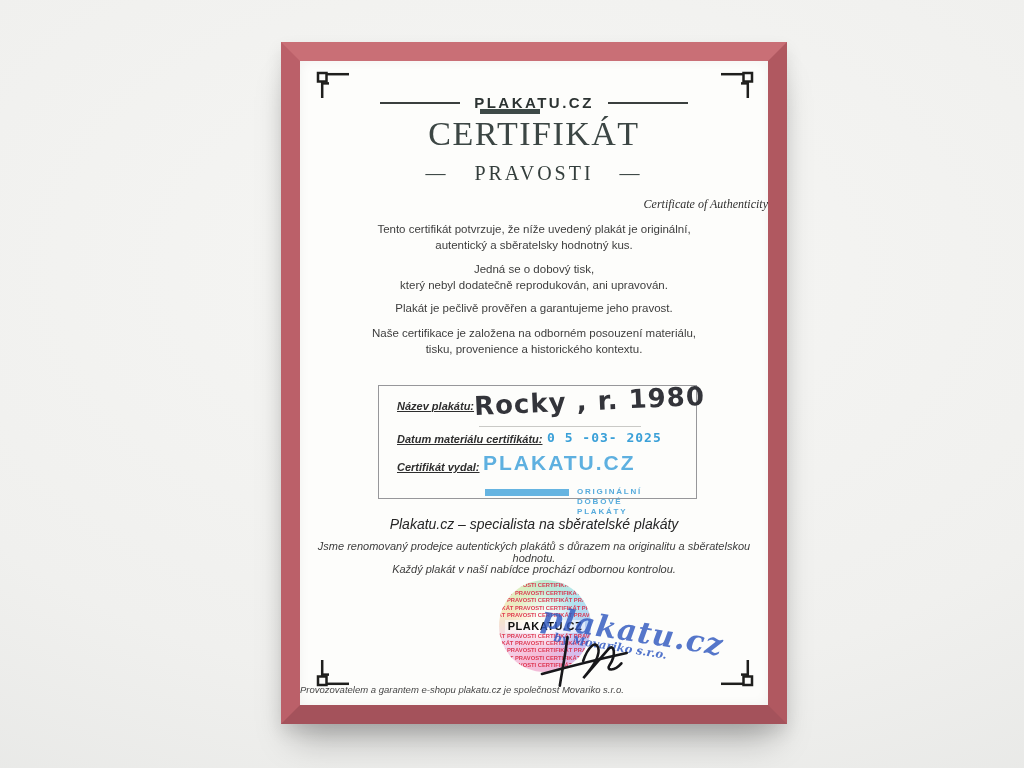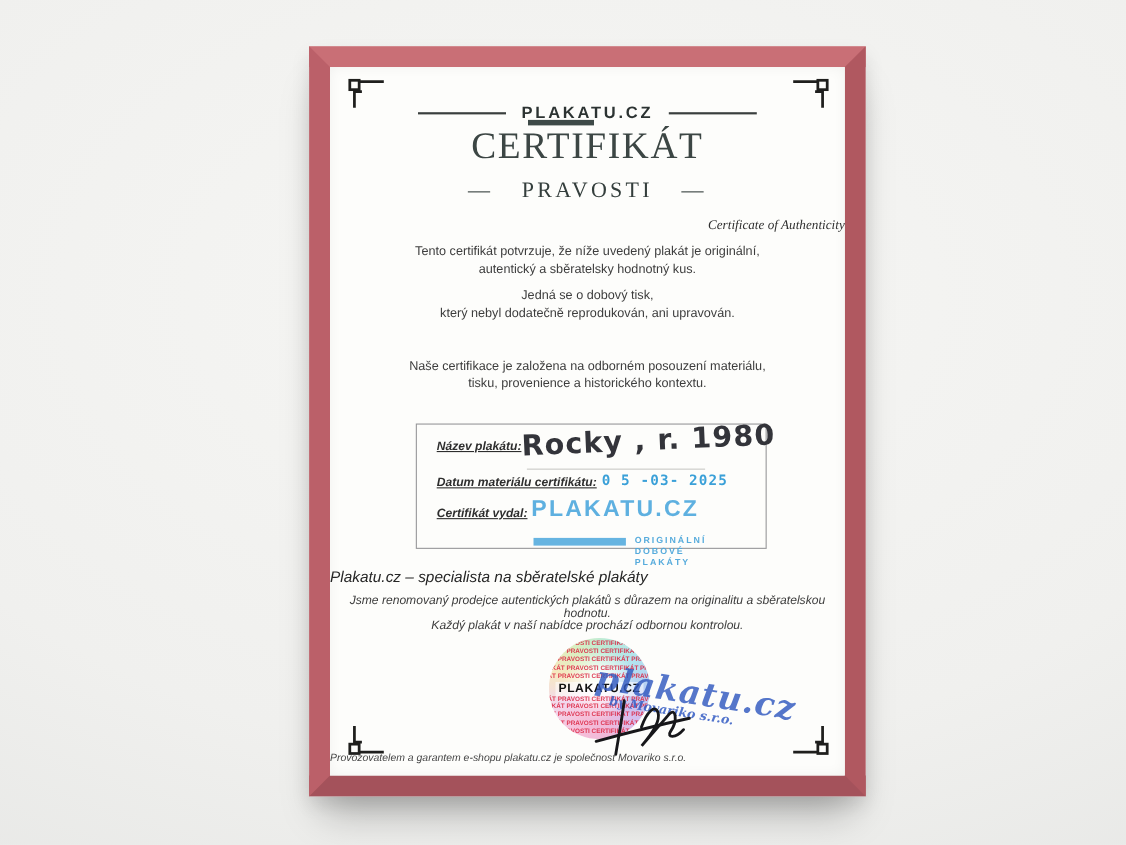--- a/index.html
+++ b/index.html
@@ -56,21 +56,21 @@
   .date-stamp{position:absolute;left:168px;top:44px;font-family:"DejaVu Sans Mono",monospace;
     font-size:13px;font-weight:bold;letter-spacing:1px;color:#3aa0d8;white-space:nowrap;}
   .issuer-stamp{position:absolute;left:100px;top:55px;width:220px;height:78px;}
   .stamp-brand{position:absolute;left:4px;top:10px;font-size:21px;font-weight:bold;letter-spacing:2px;
     color:rgba(85,172,222,.95);white-space:nowrap;}
   .stamp-bar{position:absolute;left:6px;top:48px;width:84px;height:7px;background:rgba(85,172,222,.9);}
   .stamp-word{position:absolute;left:98px;font-size:8px;font-weight:bold;letter-spacing:1.8px;
     color:rgba(77,167,218,.95);white-space:nowrap;}
   .w1{top:46px;} .w2{top:56px;} .w3{top:66px;}
   
-  .tagline{position:absolute;top:455px;left:0;width:100%;text-align:left;
+  .tagline{position:absolute;top:455px;left:0;width:100%;text-align:center;
     font-style:italic;font-size:14px;color:#262626;}
   .note{position:absolute;top:480px;left:0;width:100%;text-align:center;white-space:pre-line;
     font-style:italic;font-size:11px;line-height:11.5px;color:#3d3d3d;}
   
   .seal-zone{position:absolute;top:512px;left:0;width:100%;height:130px;}
   .seal{position:absolute;left:199px;top:7px;width:92px;height:92px;border-radius:50%;overflow:hidden;
     background:
       radial-gradient(circle at 50% 45%, rgba(255,255,255,.85) 0 16%, rgba(255,255,255,0) 48%),
       conic-gradient(from 210deg, #f6bfd8, #f2d9ee, #f7e9c0, #d9efc0, #b9ead8, #b2e4ef, #b5cdf4, #d4bdee, #f0b9d9, #f6bfd8);
     display:flex;flex-direction:column;align-items:center;justify-content:center;}
@@ -141,20 +141,21 @@
         <span>—</span>
         <span>PRAVOSTI</span>
         <span>—</span>
       </div>
       <div class="subsub">Certificate of Authenticity</div>
 
       <div class="para p1">Tento certifikát potvrzuje, že níže uvedený plakát je originální,
 autentický a sběratelsky hodnotný kus.</div>
       <div class="para p2">Jedná se o dobový tisk,
 který nebyl dodatečně reprodukován, ani upravován.</div>
+      <div class="para p3">Plakát je pečlivě prověřen a garantujeme jeho pravost.</div>
       <div class="para p4">Naše certifikace je založena na odborném posouzení materiálu,
 tisku, provenience a historického kontextu.</div>
 
       <div class="fields">
         <div class="flabel l1">Název plakátu:</div>
         <div class="hand">Rocky , r. 1980</div>
         <div class="hand-line"></div>
         <div class="flabel l2">Datum materiálu certifikátu:</div>
         <div class="date-stamp">0 5 -03- 2025</div>
         <div class="flabel l3">Certifikát vydal:</div>

